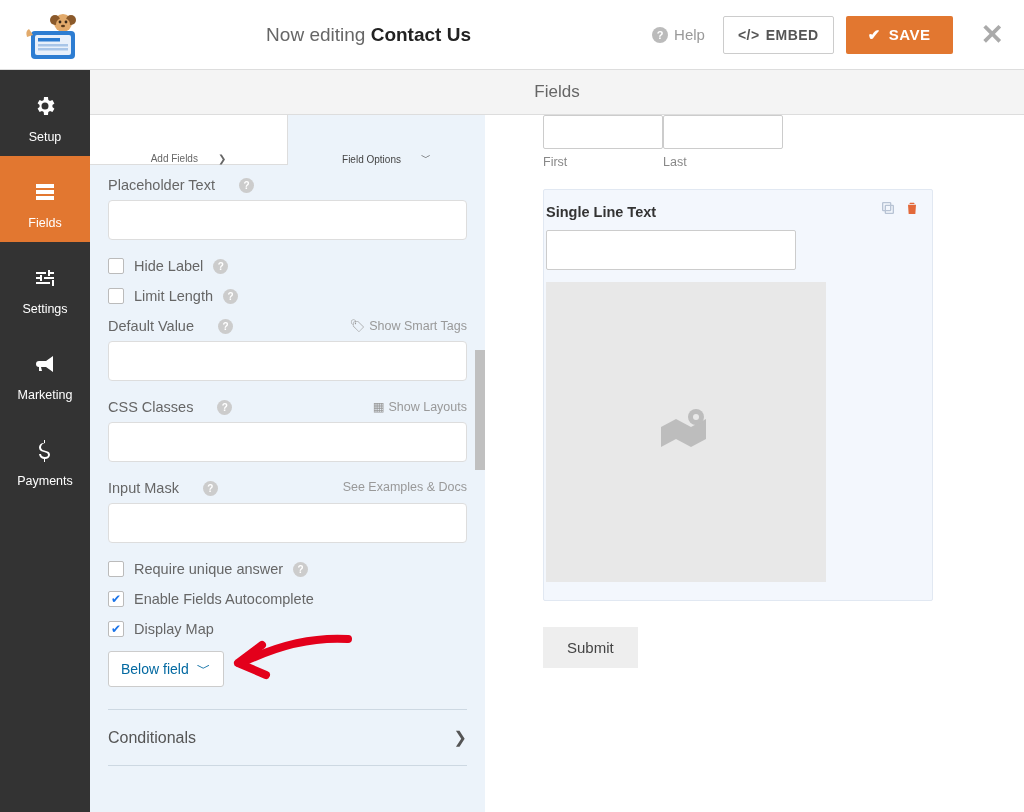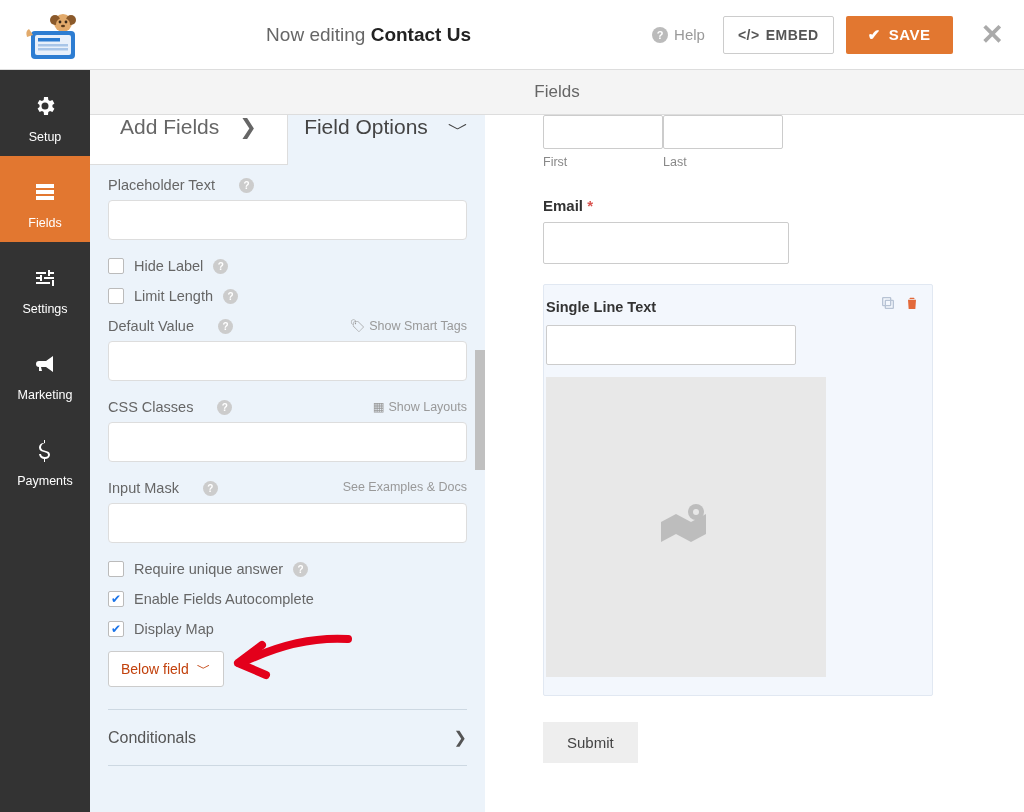--- a/index.html
+++ b/index.html
@@ -27,36 +27,36 @@
 
     
     .main { flex: 1; display: flex; flex-direction: column; background: #f7f7f7; position: relative; }
     .section-title { text-align: center; font-size: 17px; color: #666; padding: 12px 0; border-bottom: 1px solid #ddd; background: #f4f4f4; }
 
     .workspace { flex: 1; display: flex; overflow: hidden; }
 
     
     .options-panel { width: 395px; background: #ecf3fa; display: flex; flex-direction: column; position: relative; }
     .panel-tabs { display: flex; height: 50px; }
-    .panel-tab { flex: 1; display: flex; align-items: flex-start; justify-content: center; gap: 20px; font-size: 21px; color: #666; cursor: pointer; }
+    .panel-tab { flex: 1; display: flex; align-items: flex-end; justify-content: center; gap: 20px; font-size: 10px; color: #666; cursor: pointer; }
     .panel-tab.inactive { background: #fff; border-bottom: 1px solid #ddd; border-right: 1px solid #ddd; }
     .panel-tab.active { background: #ecf3fa; color: #444; }
     .panel-body { flex: 1; overflow-y: auto; padding: 12px 18px 20px 18px; position: relative; }
     .panel-scrollbar { position: absolute; right: 0; top: 235px; width: 10px; height: 120px; background: #c0c0c0; border-radius: 0; }
 
     .opt-row { margin-bottom: 18px; position: relative; }
     .opt-label { font-size: 14.5px; color: #666; margin-bottom: 7px; display: flex; align-items: flex-end; gap: 24px; }
     .hint { display: inline-flex; width: 15px; height: 15px; border-radius: 50%; background: #ccc; color: #fff; font-size: 10px; font-weight: bold; align-items: center; justify-content: center; }
     .opt-side-link { position: absolute; right: 0; top: 0; font-size: 12.5px; color: #999; cursor: pointer; display: inline-flex; align-items: center; gap: 4px; }
     .text-input { width: 100%; height: 40px; border: 1px solid #ddd; border-radius: 4px; background: #fff; padding: 0 10px; font-size: 14px; }
 
     .chk-row { display: flex; align-items: center; gap: 10px; margin-bottom: 14px; font-size: 14.5px; color: #666; }
     .chk { width: 16px; height: 16px; border: 1px solid #bbb; border-radius: 2px; background: #fff; display: inline-flex; align-items: center; justify-content: center; font-size: 12px; color: #1a73e8; line-height: 1; }
 
-    .select-box { display: inline-flex; align-items: center; gap: 8px; border: 1px solid #ccc; background: #fff; border-radius: 3px; padding: 8px 12px; font-size: 14px; color: #c2410c; cursor: pointer; }
+    .select-box { display: inline-flex; align-items: center; gap: 8px; border: 1px solid #ccc; background: #fff; border-radius: 3px; padding: 8px 12px; font-size: 14px; color: #0369a1; cursor: pointer; }
 
     .divider { border: 0; border-top: 1px solid #cdd8e2; margin: 22px 0 0; }
     .section-row { display: flex; align-items: center; justify-content: space-between; padding: 18px 0; font-size: 16px; color: #555; cursor: pointer; }
 
     .arrow-annotation { position: absolute; pointer-events: none; }
 
     
     .preview-area { flex: 1; background: #6b6b6b; padding: 0; display: flex; justify-content: center; overflow: hidden; }
     .form-canvas { background: #fff; width: 100%; padding: 0 58px 30px; }
     .name-pair { display: flex; padding-top: 0; }
@@ -280,26 +280,20 @@
             <div class="name-col">
               <input class="small-input" style="">
               <span class="sublabel">First</span>
             </div>
             <div class="name-col">
               <input class="small-input" style="">
               <span class="sublabel">Last</span>
             </div>
           </div>
 
-          <div class="fld">
-            <span class="fld-label">
-              <span>Email</span><span class="req"> *</span>
-            </span>
-            <input class="wide-input" style="">
-          </div>
 
           <div class="selected-field-wrap">
             <div class="field-actions">
               <span>
                 <svg class="act-icon" viewBox="0 0 24 24" fill="none" stroke="#b7c3d4" stroke-width="2">
                     <rect x="8" y="8" width="12" height="12" rx="1"></rect>
                     <rect x="4" y="4" width="12" height="12" rx="1"></rect>
                   </svg>
               </span>
               <span>

